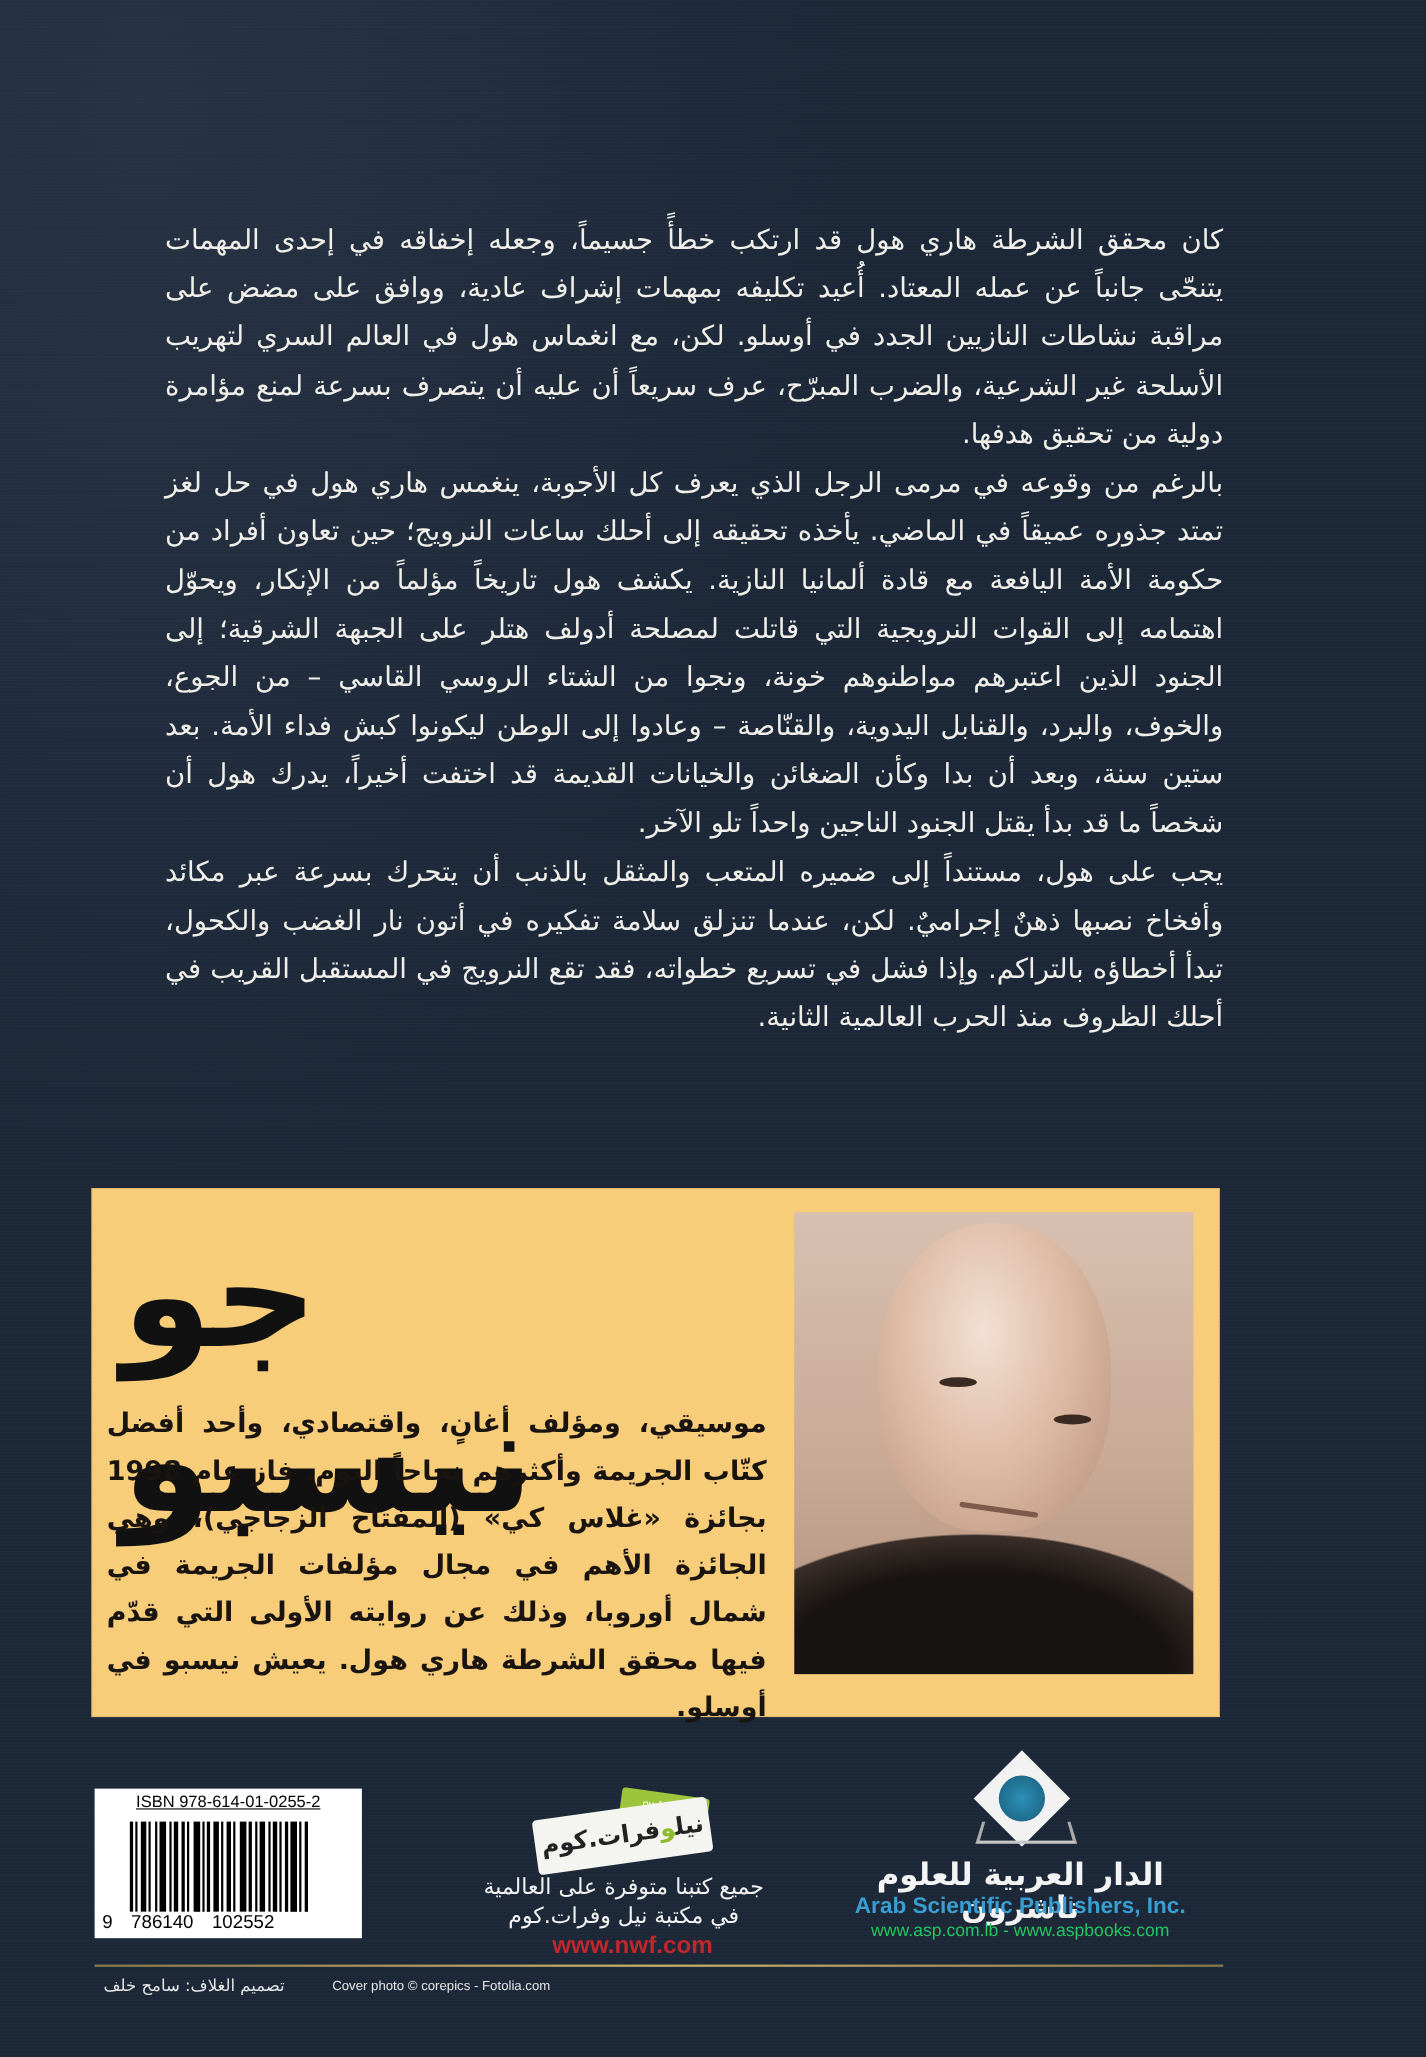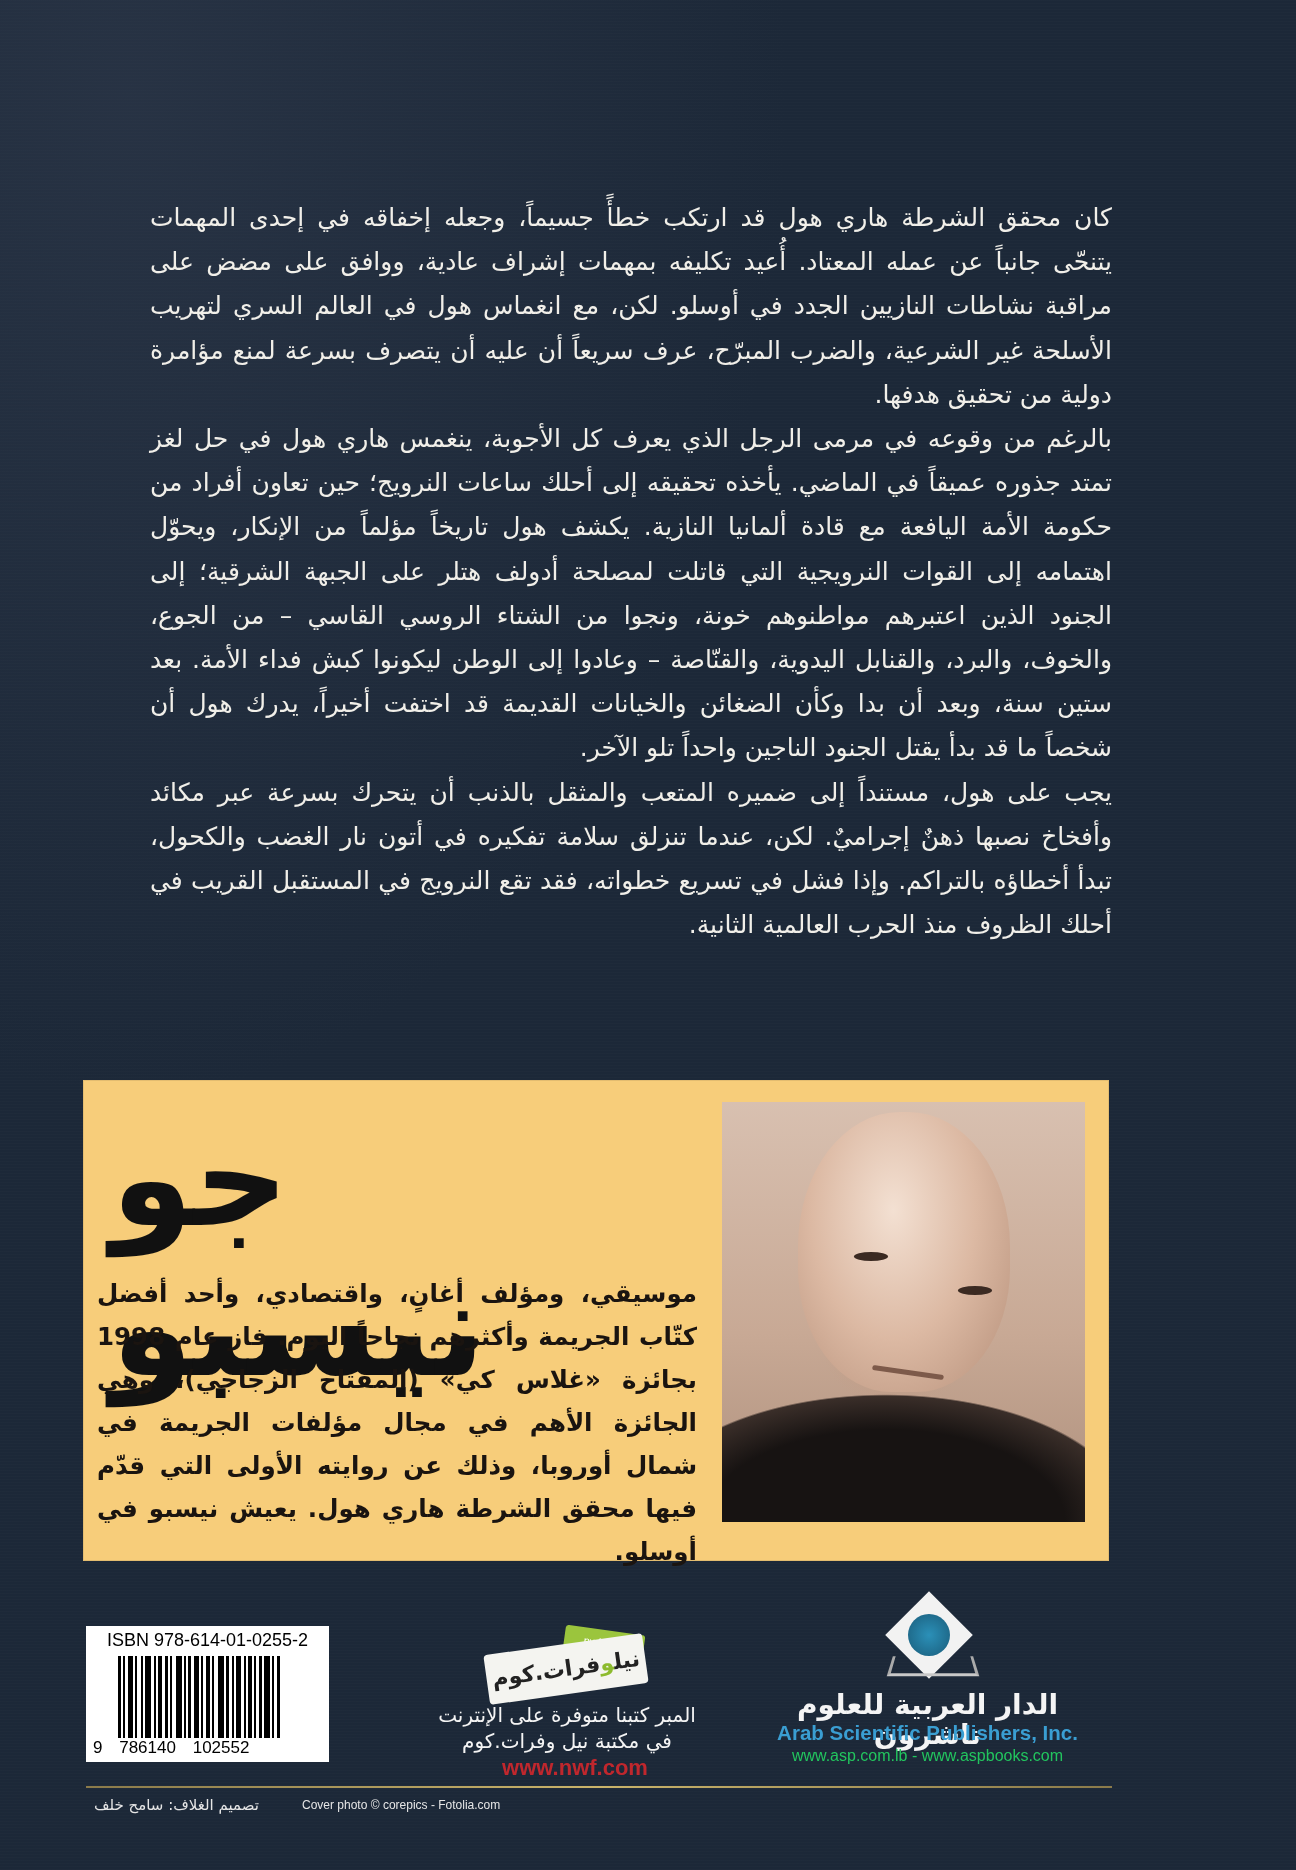--- a/index.html
+++ b/index.html
@@ -58,21 +58,21 @@
     .photo-eye { position: absolute; width: 34px; height: 9px; border-radius: 50%; background: #3b2a22; }
     .photo-eye.l { left: 132px; top: 150px; }
     .photo-eye.r { left: 236px; top: 184px; }
     .photo-mouth { position: absolute; left: 150px; top: 268px; width: 72px; height: 5px; background: #7d5a4a; border-radius: 3px; transform: rotate(8deg); }
 
     .isbn-box {
       position: absolute; left: 86px; top: 1626px; width: 243px; height: 136px;
       background: #fff; color: #000;
       font-family: "Liberation Sans", sans-serif;
     }
-    .isbn-text { position: absolute; left: 0; right: 0; top: 4px; text-align: center; font-size: 18px; letter-spacing: 0px; }
+    .isbn-text { position: absolute; left: 0; right: 0; top: 4px; text-align: center; font-size: 15px; letter-spacing: 0px; text-decoration: underline; }
     .barcode { position: absolute; left: 32px; top: 30px; width: 200px; height: 82px; display: flex; align-items: stretch; }
     .barcode span { display: block; background: #000; height: 100%; }
     .barcode-digits { position: absolute; left: 6px; right: 6px; bottom: 0px; font-size: 17px; line-height: 28px; background: transparent; }
     .barcode-digits span { background: #fff; padding: 0 1px; }
 
     .nwf { position: absolute; left: 420px; top: 1610px; width: 300px; height: 170px; }
     .nwf-tag-green {
       position: absolute; left: 144px; top: 20px; width: 80px; height: 26px;
       background: #9bc53d; transform: rotate(8deg); border-radius: 3px;
       color: #fff; font-size: 11px; line-height: 26px; text-align: center;
@@ -200,21 +200,21 @@
       <span style="margin-left:10px">786140</span>
       <span style="margin-left:10px">102552</span>
     </div>
   </div>
 
   <div class="nwf">
     <div class="nwf-tag-green">nwf.com</div>
     <div class="nwf-tag-white">
       <span>نيل</span><span class="g">و</span><span>فرات.كوم</span>
     </div>
-    <div class="nwf-line1">المبر كتبنا متوفرة على الإنترنت</div>
+    <div class="nwf-line1">جميع كتبنا متوفرة على العالمية</div>
     <div class="nwf-line2">في مكتبة نيل وفرات.كوم</div>
     <div class="nwf-url">www.nwf.com</div>
   </div>
 
   <div class="publisher">
     <div class="pub-logo">
       <div class="pub-logo-inner"></div>
     </div>
     <div class="pub-book"></div>
     <div class="pub-name-ar">الدار العربية للعلوم ناشرون</div>

